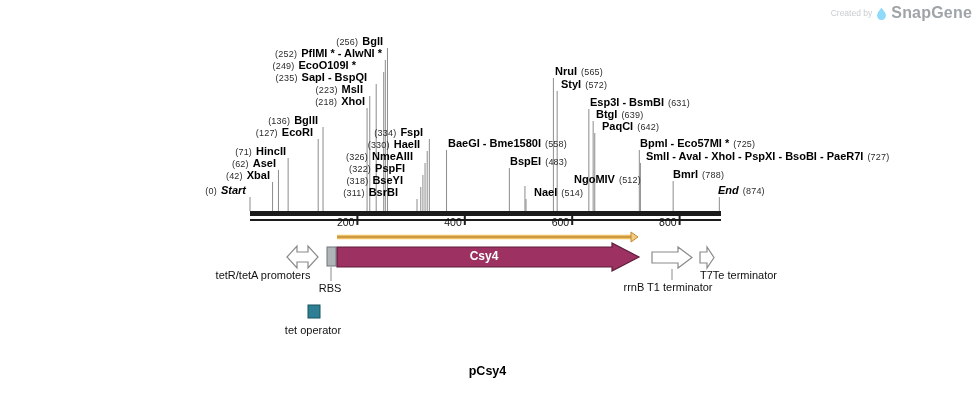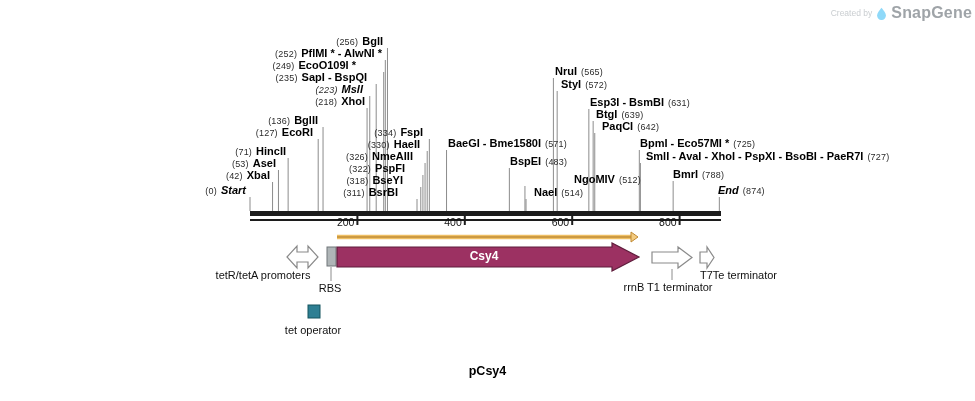--- a/index.html
+++ b/index.html
@@ -94,40 +94,40 @@
       <div class="feat-label" style="top: 269px; left: 263px; transform: translateX(-50%);">tetR/tetA promoters</div>
       <div class="feat-label" style="top: 282px; left: 330px; transform: translateX(-50%);">RBS</div>
       <div class="cds-text" style="top: 250px; left: 484px; transform: translateX(-50%);">Csy4</div>
       <div class="feat-label" style="top: 281px; left: 668px; transform: translateX(-50%);">rrnB T1 terminator</div>
       <div class="feat-label" style="top: 269px; left: 700px;">T7Te terminator</div>
       <div class="feat-label" style="top: 324px; left: 313px; transform: translateX(-50%);">tet operator</div>
       <div class="site-label" style="top: 35px; right: 592px;"><span class="pos gapL">(256)</span><span class="enz">BglI</span></div>
       <div class="site-label" style="top: 47px; right: 593px;"><span class="pos gapL">(252)</span><span class="enz">PflMI * - AlwNI *</span></div>
       <div class="site-label" style="top: 59px; right: 619px;"><span class="pos gapL">(249)</span><span class="enz">EcoO109I *</span></div>
       <div class="site-label" style="top: 71px; right: 608px;"><span class="pos gapL">(235)</span><span class="enz">SapI - BspQI</span></div>
-      <div class="site-label" style="top: 83px; right: 612px; font-style: italic;"><span class="pos gapL">(223)</span><span class="enz">MslI</span></div>
+      <div class="site-label" style="top: 83px; right: 612px;"><span class="pos gapL">(223)</span><span class="enz">MslI</span></div>
       <div class="site-label" style="top: 95px; right: 610px;"><span class="pos gapL">(218)</span><span class="enz">XhoI</span></div>
       <div class="site-label" style="top: 114px; right: 657px;"><span class="pos gapL">(136)</span><span class="enz">BglII</span></div>
       <div class="site-label" style="top: 126px; right: 662px;"><span class="pos gapL">(127)</span><span class="enz">EcoRI</span></div>
       <div class="site-label" style="top: 145px; right: 689px;"><span class="pos gapL">(71)</span><span class="enz">HincII</span></div>
-      <div class="site-label" style="top: 157px; right: 699px;"><span class="pos gapL">(53)</span><span class="enz">AseI</span></div>
+      <div class="site-label" style="top: 157px; right: 699px;"><span class="pos gapL">(62)</span><span class="enz">AseI</span></div>
       <div class="site-label" style="top: 169px; right: 705px;"><span class="pos gapL">(42)</span><span class="enz">XbaI</span></div>
       <div class="site-label" style="top: 184px; right: 729px;"><span class="pos gapL">(0)</span><span class="enz it">Start</span></div>
       <div class="site-label" style="top: 126px; right: 552px;"><span class="pos gapL">(334)</span><span class="enz">FspI</span></div>
       <div class="site-label" style="top: 138px; right: 555px;"><span class="pos gapL">(330)</span><span class="enz">HaeII</span></div>
       <div class="site-label" style="top: 150px; right: 562px;"><span class="pos gapL">(326)</span><span class="enz">NmeAIII</span></div>
       <div class="site-label" style="top: 162px; right: 570px;"><span class="pos gapL">(322)</span><span class="enz">PspFI</span></div>
       <div class="site-label" style="top: 174px; right: 572px;"><span class="pos gapL">(318)</span><span class="enz">BseYI</span></div>
       <div class="site-label" style="top: 186px; right: 577px;"><span class="pos gapL">(311)</span><span class="enz">BsrBI</span></div>
       <div class="site-label" style="top: 65px; left: 555px;"><span class="enz">NruI</span><span class="pos gapR">(565)</span></div>
       <div class="site-label" style="top: 78px; left: 561px;"><span class="enz">StyI</span><span class="pos gapR">(572)</span></div>
       <div class="site-label" style="top: 96px; left: 590px;"><span class="enz">Esp3I - BsmBI</span><span class="pos gapR">(631)</span></div>
       <div class="site-label" style="top: 108px; left: 596px;"><span class="enz">BtgI</span><span class="pos gapR">(639)</span></div>
       <div class="site-label" style="top: 120px; left: 602px;"><span class="enz">PaqCI</span><span class="pos gapR">(642)</span></div>
-      <div class="site-label" style="top: 137px; left: 448px;"><span class="enz">BaeGI - Bme1580I</span><span class="pos gapR">(571)</span></div>
+      <div class="site-label" style="top: 137px; left: 448px;"><span class="enz">BaeGI - Bme1580I</span><span class="pos gapR">(558)</span></div>
       <div class="site-label" style="top: 155px; left: 510px;"><span class="enz">BspEI</span><span class="pos gapR">(483)</span></div>
       <div class="site-label" style="top: 173px; left: 528px; padding-left: 46px;"><span class="enz">NgoMIV</span><span class="pos gapR">(512)</span></div>
       <div class="site-label" style="top: 186px; left: 534px;"><span class="enz">NaeI</span><span class="pos gapR">(514)</span></div>
       <div class="site-label" style="top: 137px; left: 640px;"><span class="enz">BpmI - Eco57MI *</span><span class="pos gapR">(725)</span></div>
       <div class="site-label" style="top: 150px; left: 646px;"><span class="enz">SmlI - AvaI - XhoI - PspXI - BsoBI - PaeR7I</span><span class="pos gapR">(727)</span></div>
       <div class="site-label" style="top: 168px; left: 673px;"><span class="enz">BmrI</span><span class="pos gapR">(788)</span></div>
       <div class="site-label" style="top: 184px; left: 718px;"><span class="enz it">End</span><span class="pos gapR">(874)</span></div>
     </div>
 
   <div id="title-block" style="top: 364px;">

